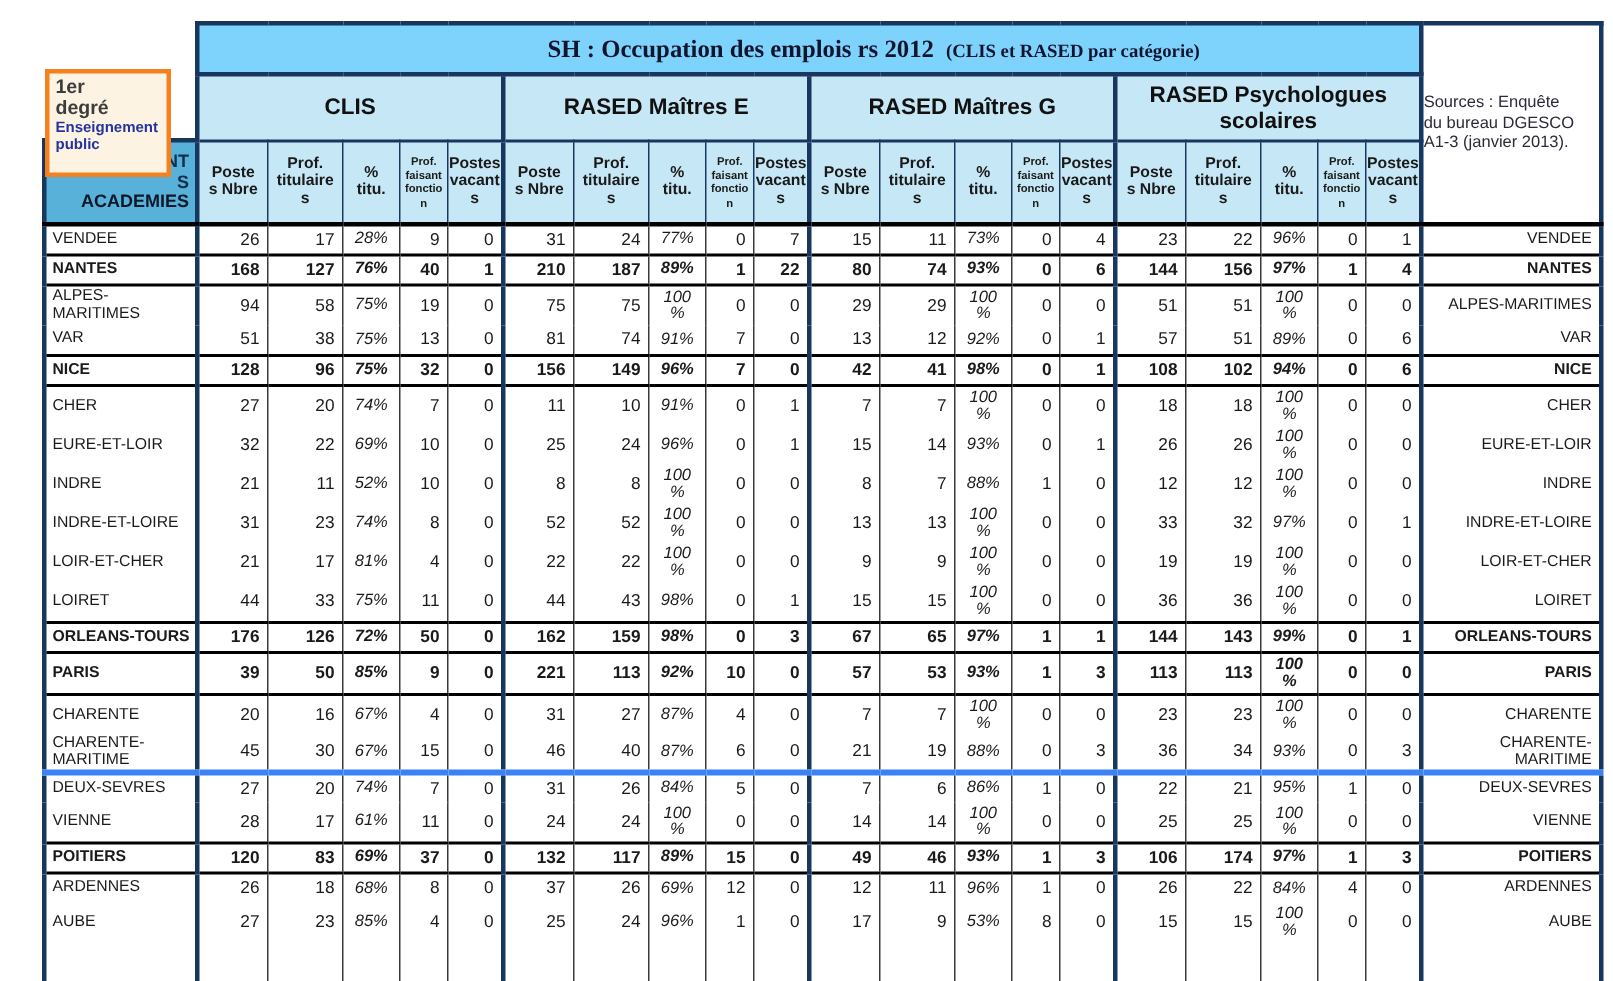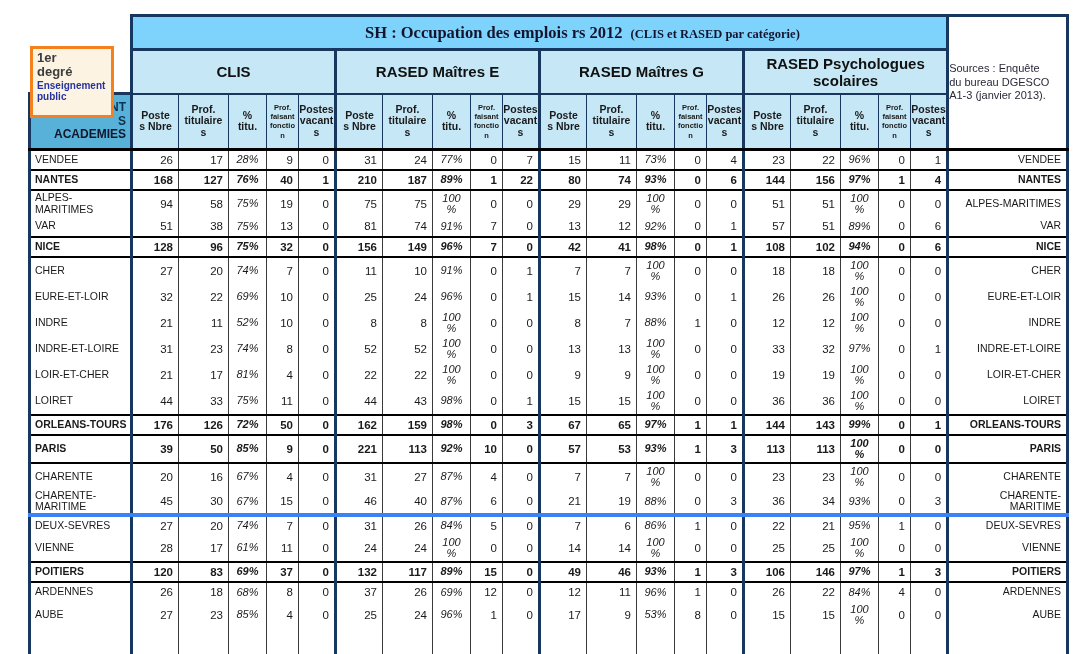--- a/index.html
+++ b/index.html
@@ -620,21 +620,21 @@
           <td class="num">117</td>
           <td class="pct">89%</td>
           <td class="num">15</td>
           <td class="num">0</td>
           <td class="num gstart">49</td>
           <td class="num">46</td>
           <td class="pct">93%</td>
           <td class="num">1</td>
           <td class="num">3</td>
           <td class="num gstart">106</td>
-          <td class="num">146</td>
+          <td class="num">174</td>
           <td class="pct">97%</td>
           <td class="num">1</td>
           <td class="num">3</td>
           <td class="name right gstart">POITIERS</td>
         </tr>
         <tr>
           <td class="name left">ARDENNES</td>
           <td class="num gstart">26</td>
           <td class="num">18</td>
           <td class="pct">68%</td>

